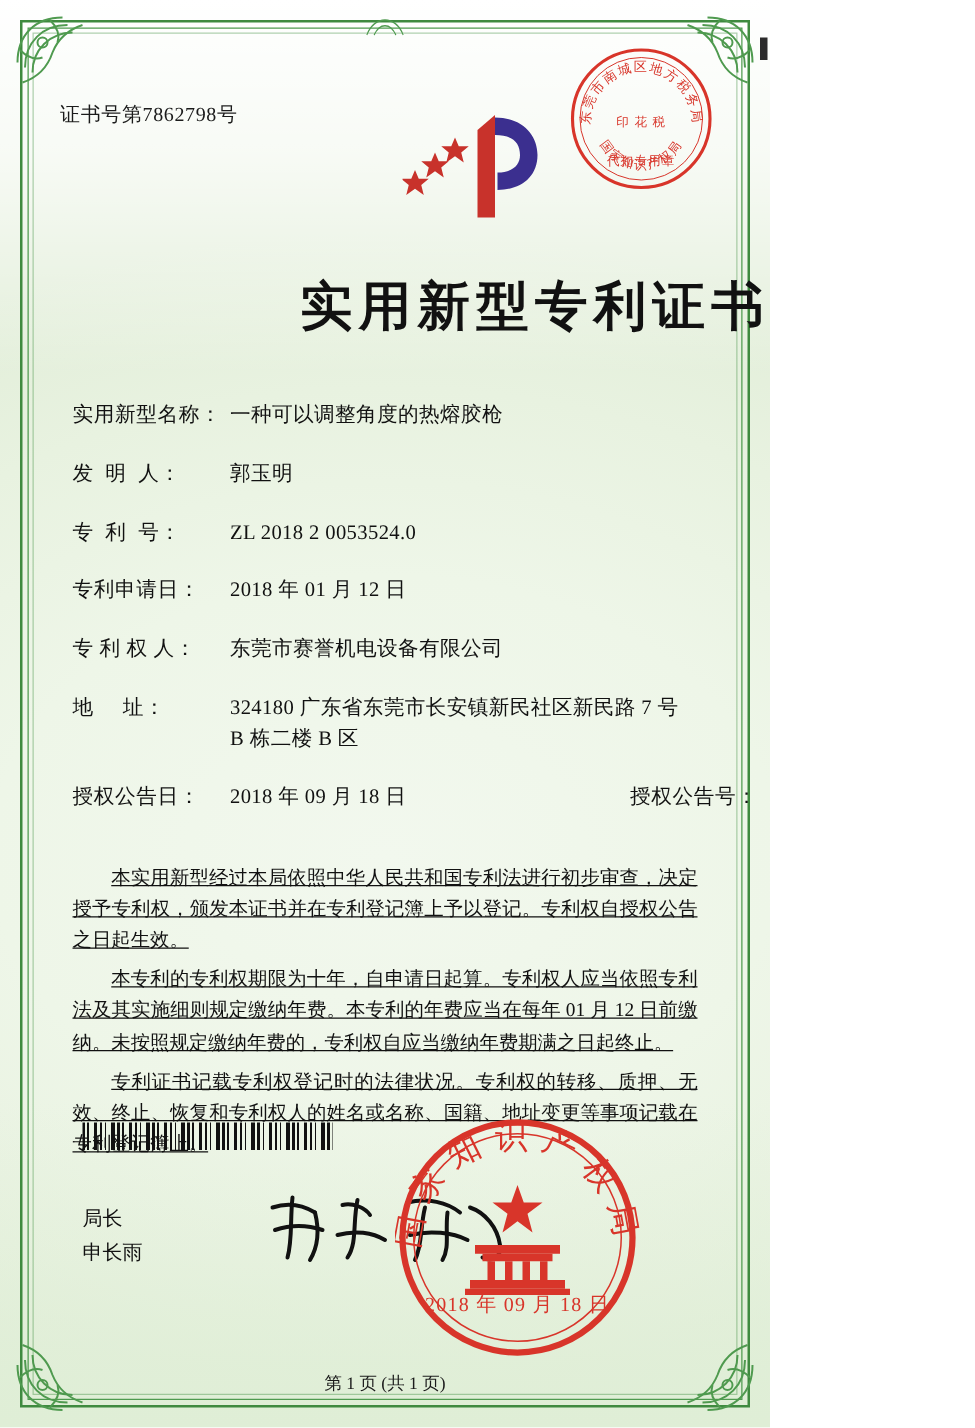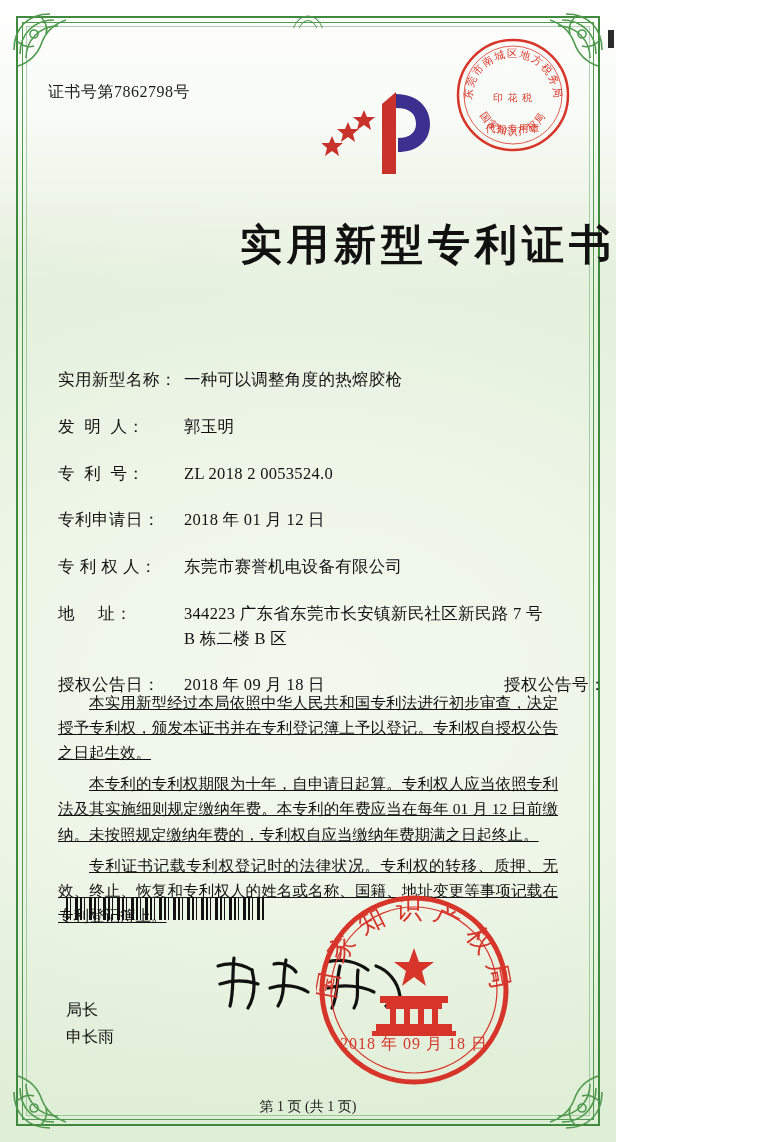--- a/index.html
+++ b/index.html
@@ -124,21 +124,20 @@
     letter-spacing: 5px;
     color: #111111;
     font-family: "Liberation Serif", serif;
   }
 
   .fields {
     position: absolute;
     left: 58px;
     right: 58px;
     top: 320px;
-    margin-top: 48px;
   }
   .field-row {
     display: flex;
     align-items: flex-start;
     margin-bottom: 22px;
     font-size: 16.5px;
     color: #111111;
     line-height: 1.5;
   }
   .field-label {
@@ -191,21 +190,21 @@
       90deg,
       #111 0px, #111 2px, transparent 2px, transparent 4px,
       #111 4px, #111 5px, transparent 5px, transparent 9px,
       #111 9px, #111 12px, transparent 12px, transparent 14px
     );
   }
 
   .director-block {
     position: absolute;
     left: 66px;
-    top: 996px;
+    top: 962px;
     font-size: 16px;
     color: #111111;
     line-height: 1.7;
   }
 
   .signature {
     position: absolute;
     left: 208px;
     top: 948px;
     width: 210px;
@@ -374,21 +373,21 @@
       <div class="field-row">
         <div class="field-label">专利申请日：</div>
         <div class="field-value">2018 年 01 月 12 日</div>
       </div>
       <div class="field-row">
         <div class="field-label">专 利 权 人：</div>
         <div class="field-value">东莞市赛誉机电设备有限公司</div>
       </div>
       <div class="field-row">
         <div class="field-label">地     址：</div>
-        <div class="field-value">344223 广东省东莞市长安镇新民社区新民路 7 号 B 栋二楼 B 区</div>
+        <div class="field-value">324180 广东省东莞市长安镇新民社区新民路 7 号 B 栋二楼 B 区</div>
       </div>
       <div class="field-row two-col">
         <div class="field-label">授权公告日：</div>
         <div class="field-value">2018 年 09 月 18 日</div>
         <div class="inline-label">授权公告号：</div>
         <div class="inline-value">CN 207872522 U</div>
       </div>
     </div>
 
     <div class="paras">

